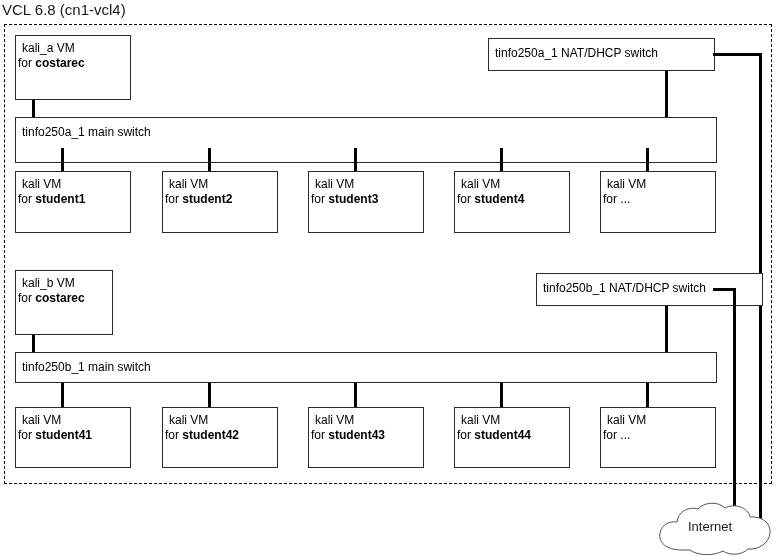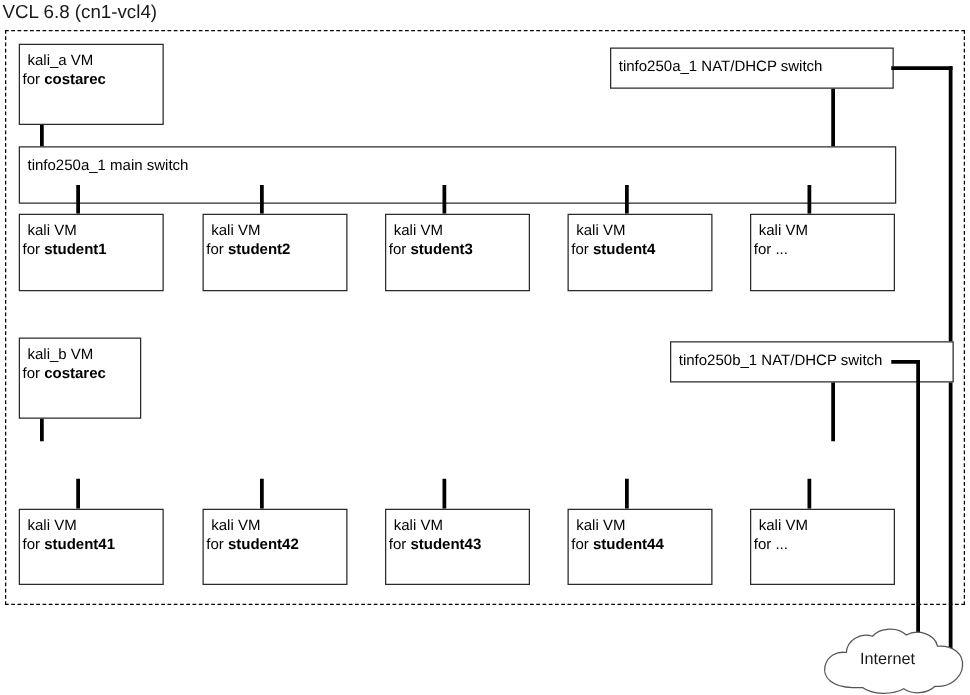--- a/index.html
+++ b/index.html
@@ -154,20 +154,23 @@
 
   <div class="node" style="left:488px; top:273px; width:227px; height:33px;margin-left:48px;">
     <span class="single">tinfo250b_1 NAT/DHCP switch</span>
   </div>
 
   <div class="link-v" style="left:665px; top:306px; height:47px;"></div>
 
   <div class="link-h" style="left:713px; top:288px; width:23px;"></div>
   <div class="link-v" style="left:733px; top:288px; height:245px;"></div>
 
+  <div class="node" style="left:15px; top:352px; width:702px; height:31px;">
+    <span class="single">tinfo250b_1 main switch</span>
+  </div>
 
   <div class="link-v" style="left:61px; top:383px; height:24px;"></div>
   <div class="link-v" style="left:208px; top:383px; height:24px;"></div>
   <div class="link-v" style="left:354px; top:383px; height:24px;"></div>
   <div class="link-v" style="left:500px; top:383px; height:24px;"></div>
   <div class="link-v" style="left:646px; top:383px; height:24px;"></div>
 
   <div class="node" style="left:15px; top:407px; width:116px; height:61px;">
     <span class="line1">kali VM</span>
     <span class="line2"><span>for </span><span class="owner">student41</span></span>

